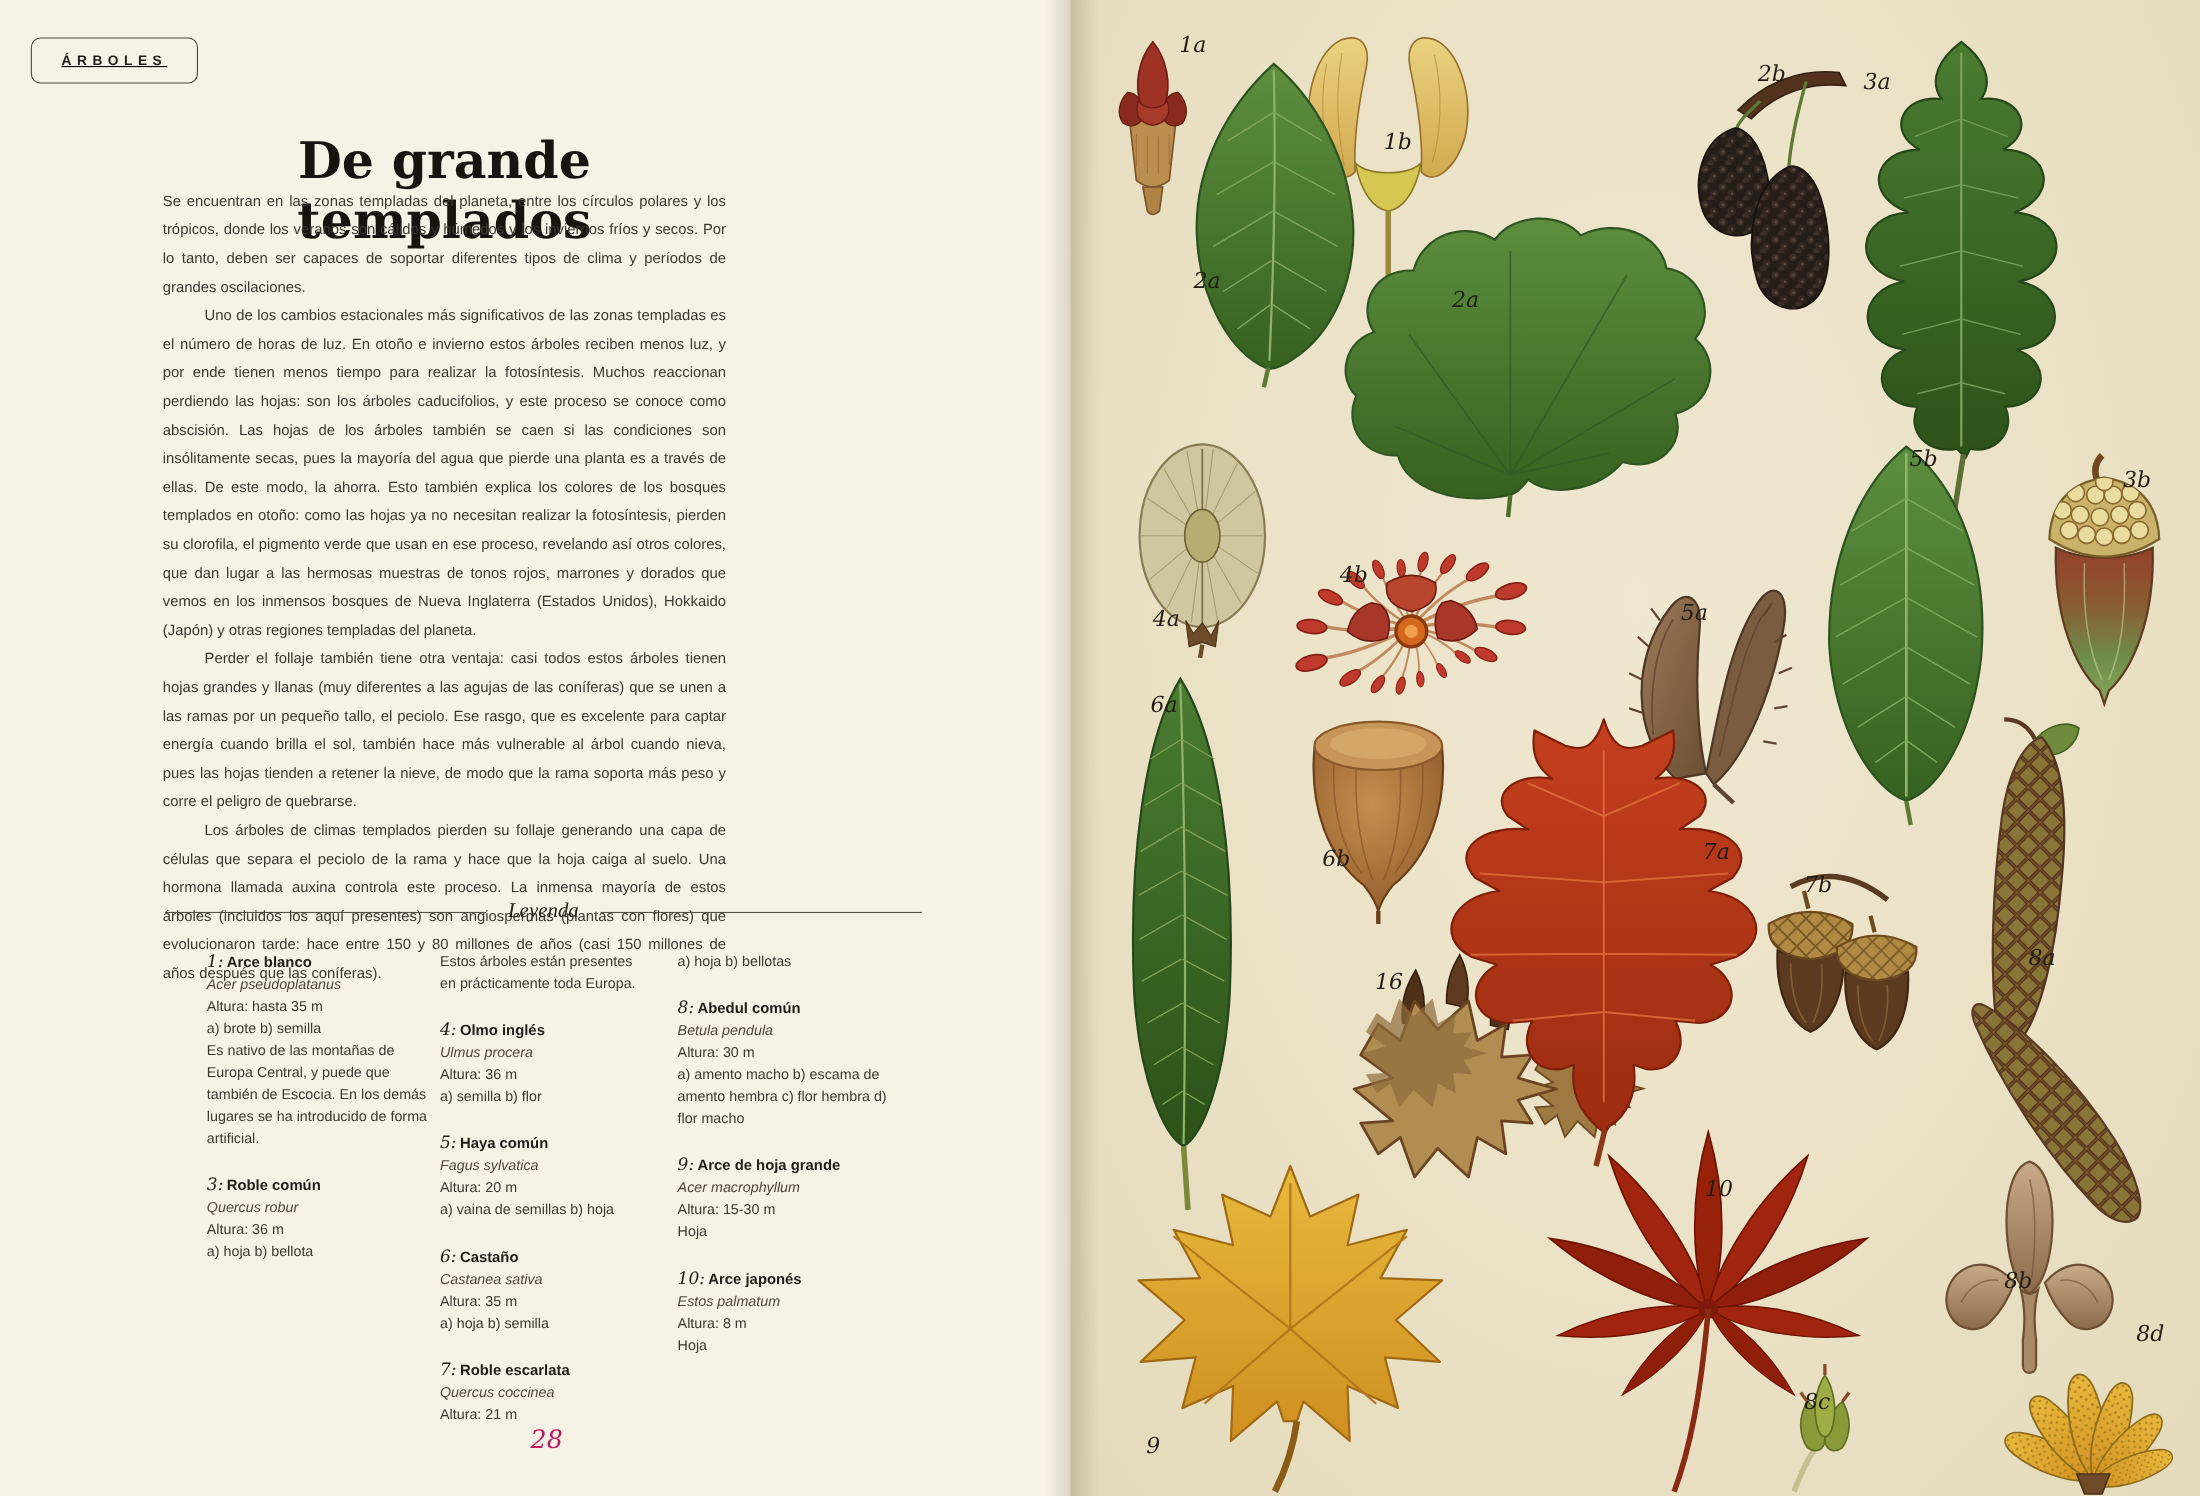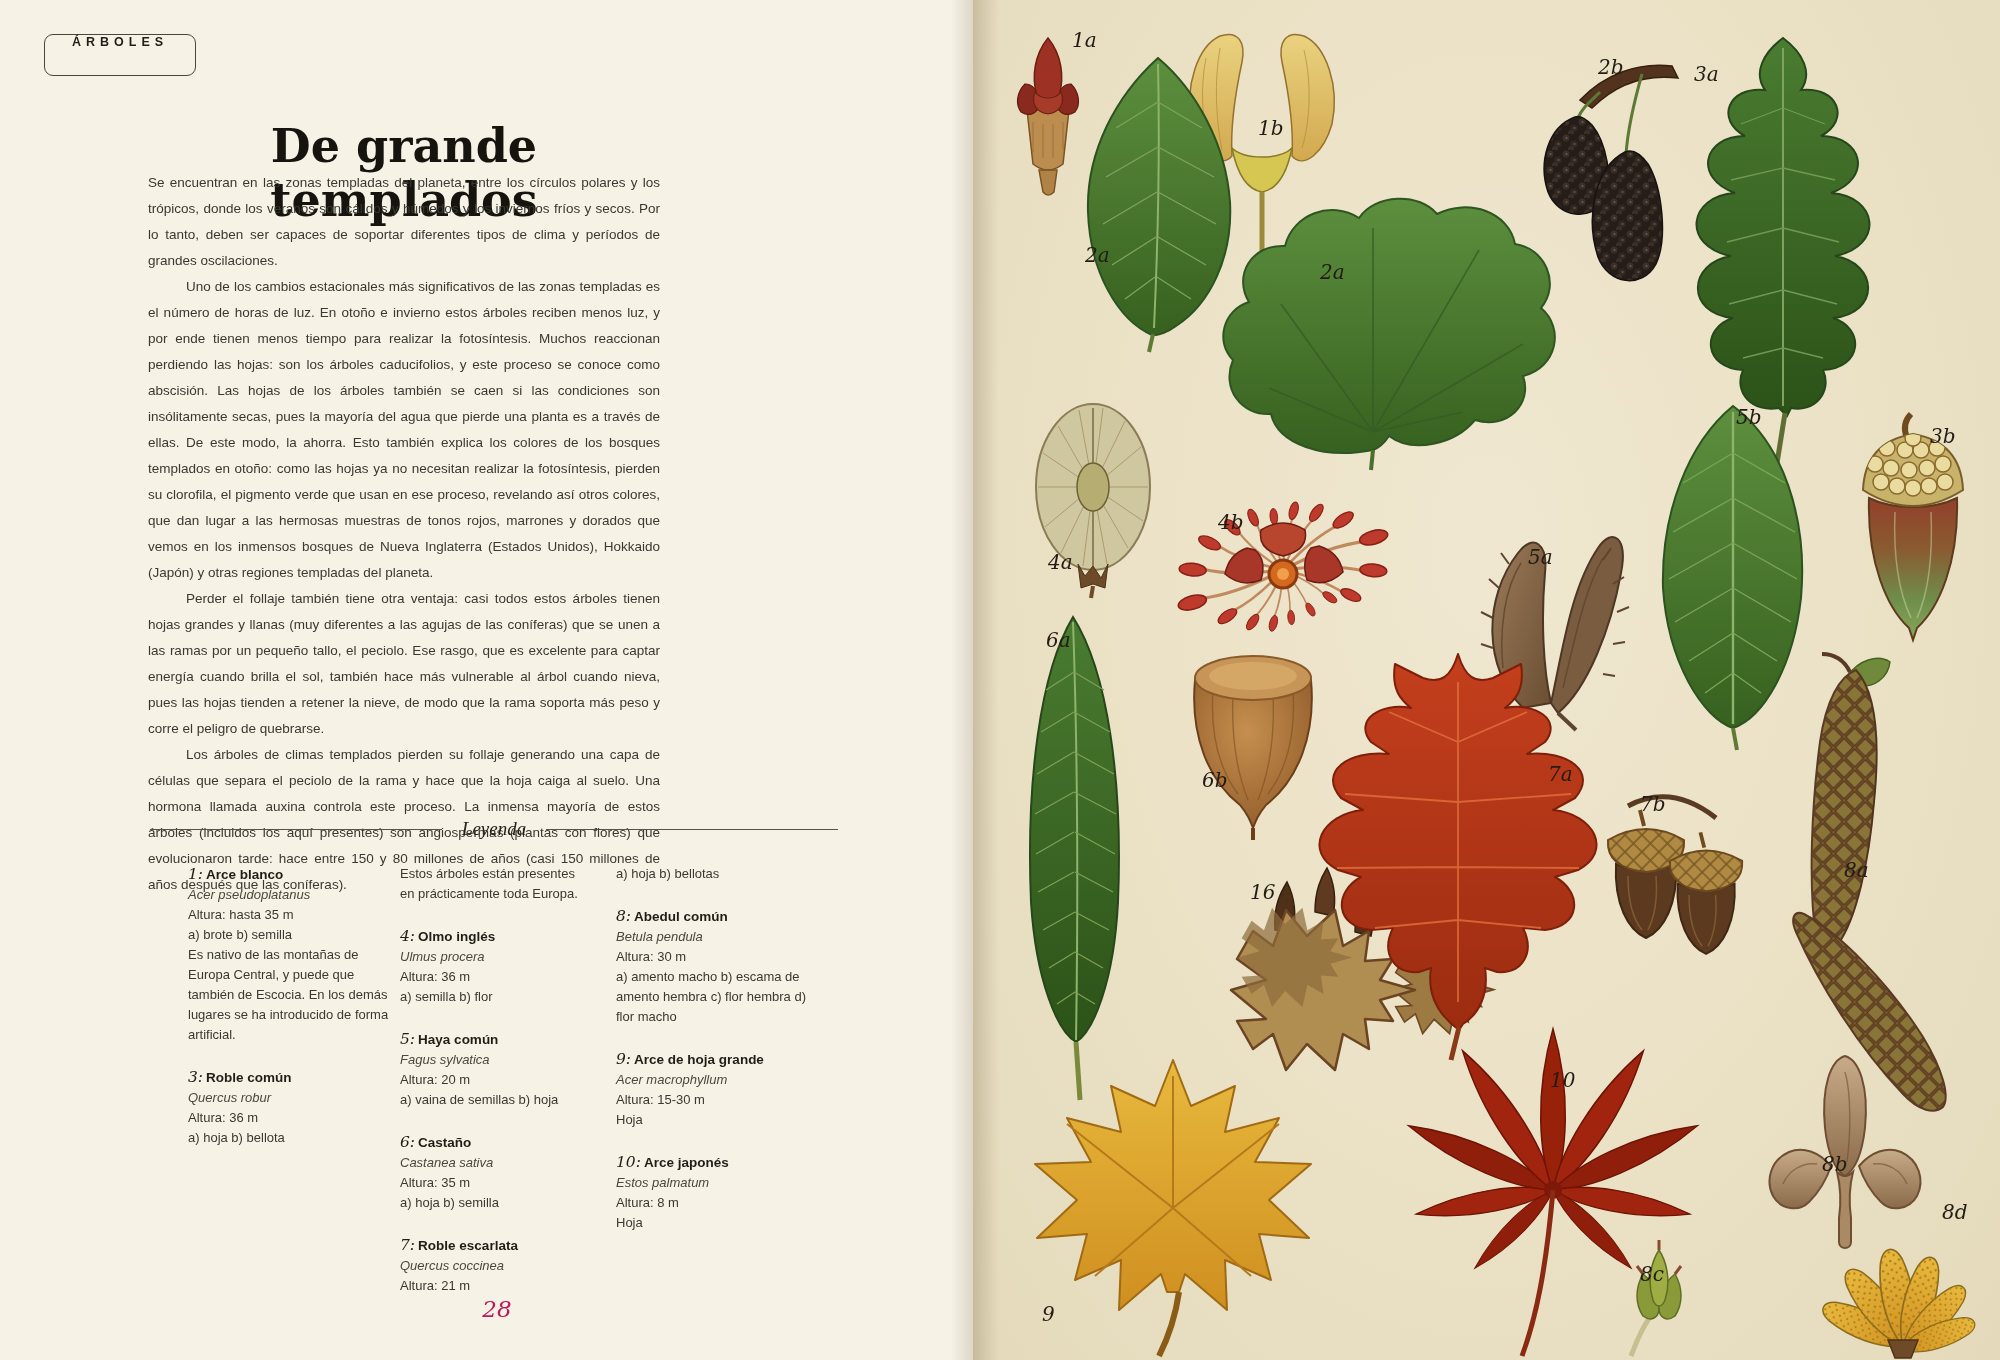--- a/index.html
+++ b/index.html
@@ -2,22 +2,22 @@
 <html><head>
 <meta charset="utf-8">
 <style>
   html,body{margin:0;padding:0;}
   #stage{position:relative;width:2000px;height:1360px;overflow:hidden;
          font-family:"Liberation Sans",sans-serif;background:#f6f2e6;}
   
   .page-left{position:absolute;left:0;top:0;width:973px;height:1360px;background:#f6f2e6;}
   .page-left::after{content:'';position:absolute;right:0;top:0;bottom:0;width:22px;
       background:linear-gradient(to right,rgba(90,70,40,0),rgba(90,70,40,.16));}
-  .tab{position:absolute;left:44px;top:34px;width:150px;height:40px;border:1.5px solid #4a463e;
-      border-radius:9px;display:flex;align-items:flex-start;justify-content:center;}
+  .tab{position:absolute;left:28px;top:34px;width:150px;height:40px;border:1.5px solid #4a463e;
+      border-radius:9px;display:flex;align-items:center;justify-content:center;text-decoration:underline;}
   .tab span{font-size:12.5px;letter-spacing:5px;color:#211e19;font-weight:bold;}
   .title{position:absolute;left:148px;top:88px;width:512px;text-align:center;
       font-family:"DejaVu Serif",serif;font-weight:bold;font-size:46px;color:#17140f;}
   .bodytext{position:absolute;left:148px;top:170px;width:512px;font-size:13.5px;
       line-height:26px;color:#3b3831;text-align:justify;}
   .bodytext p{margin:0;}
   .bodytext p + p{text-indent:38px;}
   .legend-head{position:absolute;left:150px;top:818px;width:688px;display:flex;
       align-items:center;gap:20px;}
   .legend-head .rule{flex:1;border-top:1px solid #56524a;height:0;}

